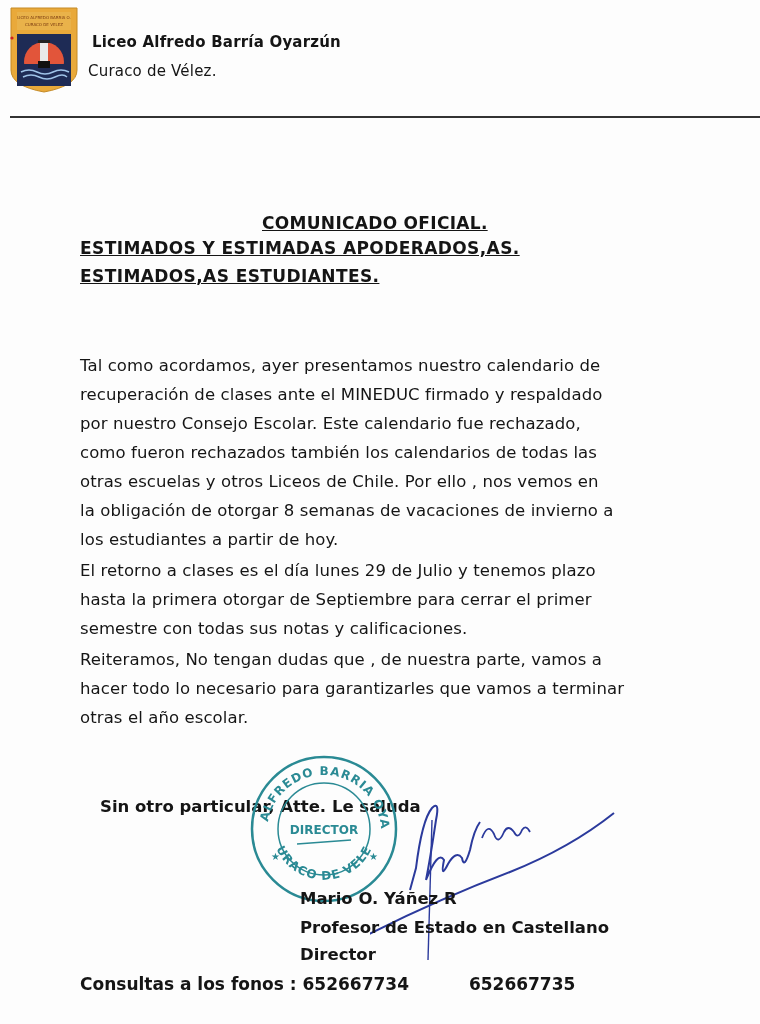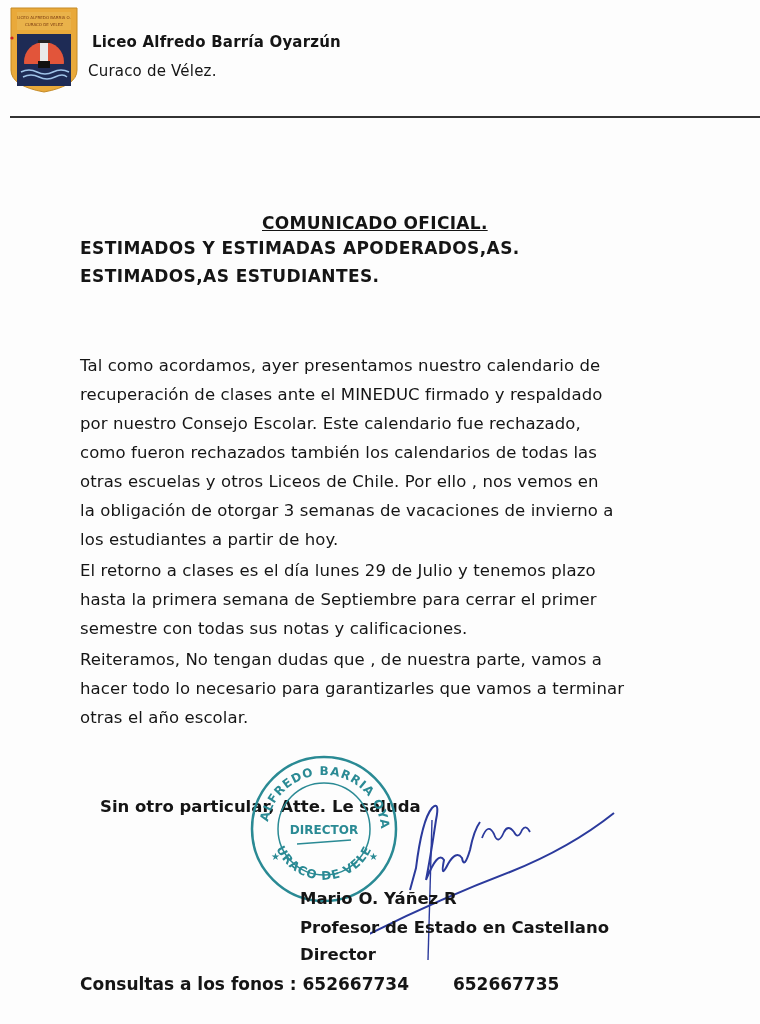--- a/index.html
+++ b/index.html
@@ -9,28 +9,28 @@
     position: relative;
     font-family: "DejaVu Sans", sans-serif;
     color: #151515;
   }
   .abs { position: absolute; }
   .crest { left: 9px; top: 6px; width: 70px; height: 88px; }
   .school-name { left: 92px; top: 33px; font-size: 15px; font-weight: bold; letter-spacing: 0.2px; }
   .school-town { left: 88px; top: 62px; font-size: 15px; font-weight: normal; letter-spacing: 0.2px; }
   .hr-line { left: 10px; top: 116px; width: 750px; height: 2px; background: #333; }
   .title { left: 262px; top: 177px; font-size: 17px; font-weight: bold; text-decoration: underline; letter-spacing: 0.3px; margin-top: 36px; }
-  .salute { left: 80px; font-size: 17px; font-weight: bold; letter-spacing: 0.4px; }
+  .salute { left: 80px; font-size: 17px; font-weight: bold; text-decoration: underline; letter-spacing: 0.4px; }
   .salute1 { top: 238px; }
   .salute2 { top: 266px; }
   .body-line { left: 80px; font-size: 16.5px; font-weight: normal; white-space: nowrap; letter-spacing: 0.1px; }
   .closing { left: 100px; top: 797px; font-size: 16.5px; font-weight: bold; }
   .sig-line { left: 300px; font-size: 16.5px; font-weight: bold; white-space: nowrap; }
   .contact { left: 80px; top: 974px; font-size: 17px; font-weight: bold; white-space: nowrap; }
-  .contact .phone2 { margin-left: 38px; }
+  .contact .phone2 { margin-left: 54px; }
   .stamp { left: 247px; top: 752px; width: 154px; height: 150px; }
   .signature { left: 370px; top: 780px; width: 260px; height: 200px; }
 </style>
 </head>
 <body>
 
 <svg class="abs crest" viewBox="0 0 70 88">
   <path d="M2 2 H68 V64 Q68 80 35 86 Q2 80 2 64 Z" fill="#e9a93a" stroke="#c58a25" stroke-width="1"></path>
   <rect x="8" y="6" width="54" height="18" fill="#e9b24a"></rect>
   <text x="35" y="13" font-size="4" text-anchor="middle" fill="#7a3a10" font-family="DejaVu Sans, sans-serif">LICEO ALFREDO BARRIA O.</text>
@@ -53,24 +53,24 @@
 <div class="abs title">COMUNICADO OFICIAL.</div>
 <div class="abs salute salute1">ESTIMADOS Y ESTIMADAS APODERADOS,AS.</div>
 <div class="abs salute salute2">ESTIMADOS,AS ESTUDIANTES.</div>
 
 <div>
   <div class="abs body-line" style="top:356px">Tal como acordamos,  ayer presentamos nuestro calendario de</div>
   <div class="abs body-line" style="top:385px">recuperación de clases ante el MINEDUC firmado y respaldado</div>
   <div class="abs body-line" style="top:414px">por nuestro Consejo Escolar. Este calendario fue rechazado,</div>
   <div class="abs body-line" style="top:443px">como fueron rechazados también los calendarios de todas las</div>
   <div class="abs body-line" style="top:472px">otras escuelas y otros Liceos de Chile. Por ello , nos vemos en</div>
-  <div class="abs body-line" style="top:501px">la obligación de otorgar 3 semanas de vacaciones de invierno a</div>
+  <div class="abs body-line" style="top:501px">la obligación de otorgar 8 semanas de vacaciones de invierno a</div>
   <div class="abs body-line" style="top:530px">los estudiantes a partir de hoy.</div>
   <div class="abs body-line" style="top:561px">El retorno a clases es el día lunes 29 de Julio y tenemos plazo</div>
-  <div class="abs body-line" style="top:590px">hasta la primera semana de Septiembre para cerrar el primer</div>
+  <div class="abs body-line" style="top:590px">hasta la primera otorgar de Septiembre para cerrar el primer</div>
   <div class="abs body-line" style="top:619px">semestre con todas sus notas y calificaciones.</div>
   <div class="abs body-line" style="top:650px">Reiteramos, No tengan dudas que , de nuestra parte, vamos a</div>
   <div class="abs body-line" style="top:679px">hacer todo lo necesario para garantizarles que vamos a terminar</div>
   <div class="abs body-line" style="top:708px">otras el año escolar.</div>
 </div>
 
 <div class="abs closing">Sin otro particular, Atte. Le saluda</div>
 
 <svg class="abs stamp" viewBox="0 0 154 150">
   <defs>

